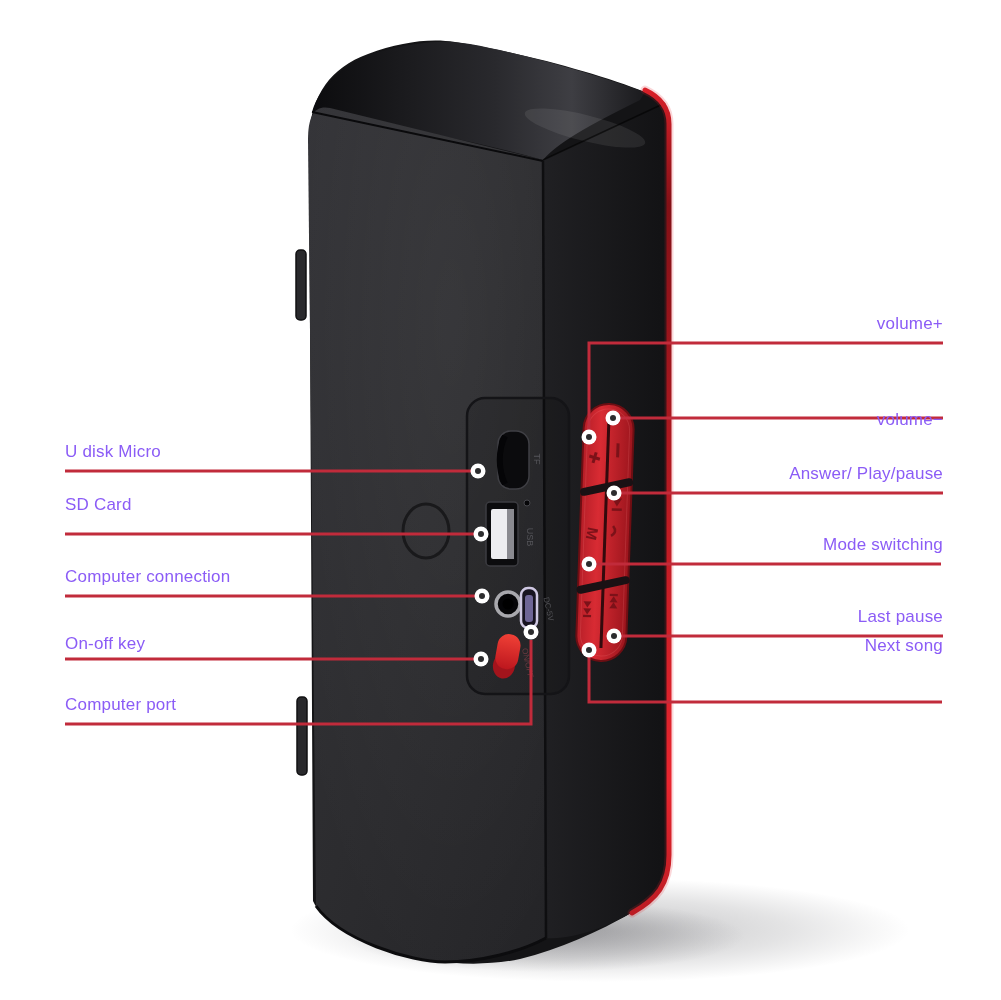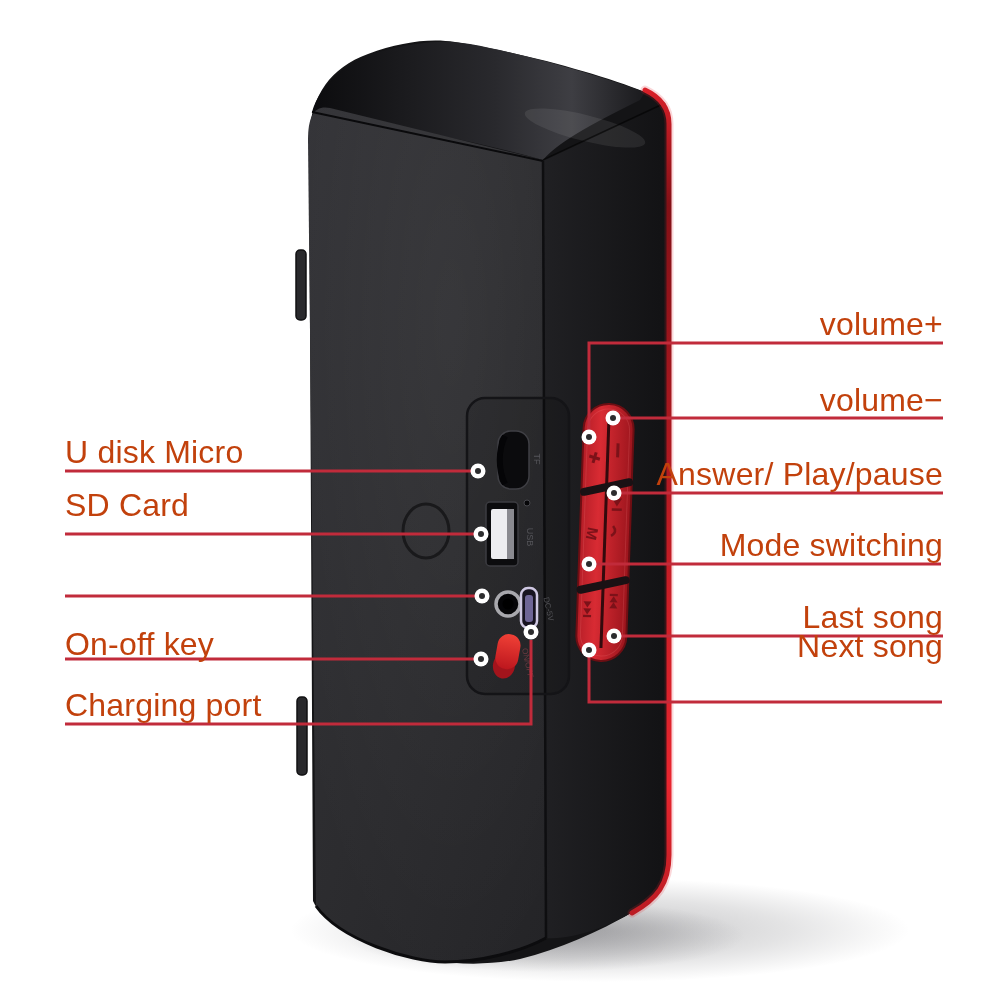--- a/index.html
+++ b/index.html
@@ -6,23 +6,23 @@
   .stage{
     position:relative;
     width:1001px;height:1000px;
     background:#ffffff;
     overflow:hidden;
     font-family:"Liberation Sans", sans-serif;
   }
   .stage svg{position:absolute;left:0;top:0;}
   .callout-label{
     position:absolute;
-    font-size:32px;
+    font-size:17px;
     line-height:32px;
-    color:#c2410c;
+    color:#8b5cf6;
     white-space:nowrap;
     letter-spacing:0.2px;
   }
   .callout-label.left{left:65px;text-align:left;}
   .callout-label.right{right:58px;text-align:right;}
   .eng{font-family:"Liberation Sans", sans-serif;}
 </style>
 </head>
 <body>
 
@@ -261,23 +261,24 @@
         </g>
     <g>
           <circle cx="589" cy="650" r="7.5" fill="#ffffff"></circle>
           <circle cx="589" cy="650" r="3" fill="#2c2c2e"></circle>
         </g>
   </g>
 </svg>
 
 <div class="callout-label left" style="top:436px">U disk Micro</div>
 <div class="callout-label left" style="top:489px">SD Card</div>
+<div class="callout-label left" style="top:561px">Computer connection</div>
 <div class="callout-label left" style="top:628px">On-off key</div>
-<div class="callout-label left" style="top:689px">Charging port</div>
+<div class="callout-label left" style="top:689px">Computer port</div>
 
 <div class="callout-label right" style="top:308px">volume+</div>
-<div class="callout-label right" style="top:384px">volume−</div>
+<div class="callout-label right" style="top:404px">volume−</div>
 <div class="callout-label right" style="top:458px">Answer/ Play/pause</div>
 <div class="callout-label right" style="top:529px">Mode switching</div>
-<div class="callout-label right" style="top:601px">Last song</div>
+<div class="callout-label right" style="top:601px">Last pause</div>
 <div class="callout-label right" style="top:630px">Next song</div>
 
 </div>
 
 </body></html>

